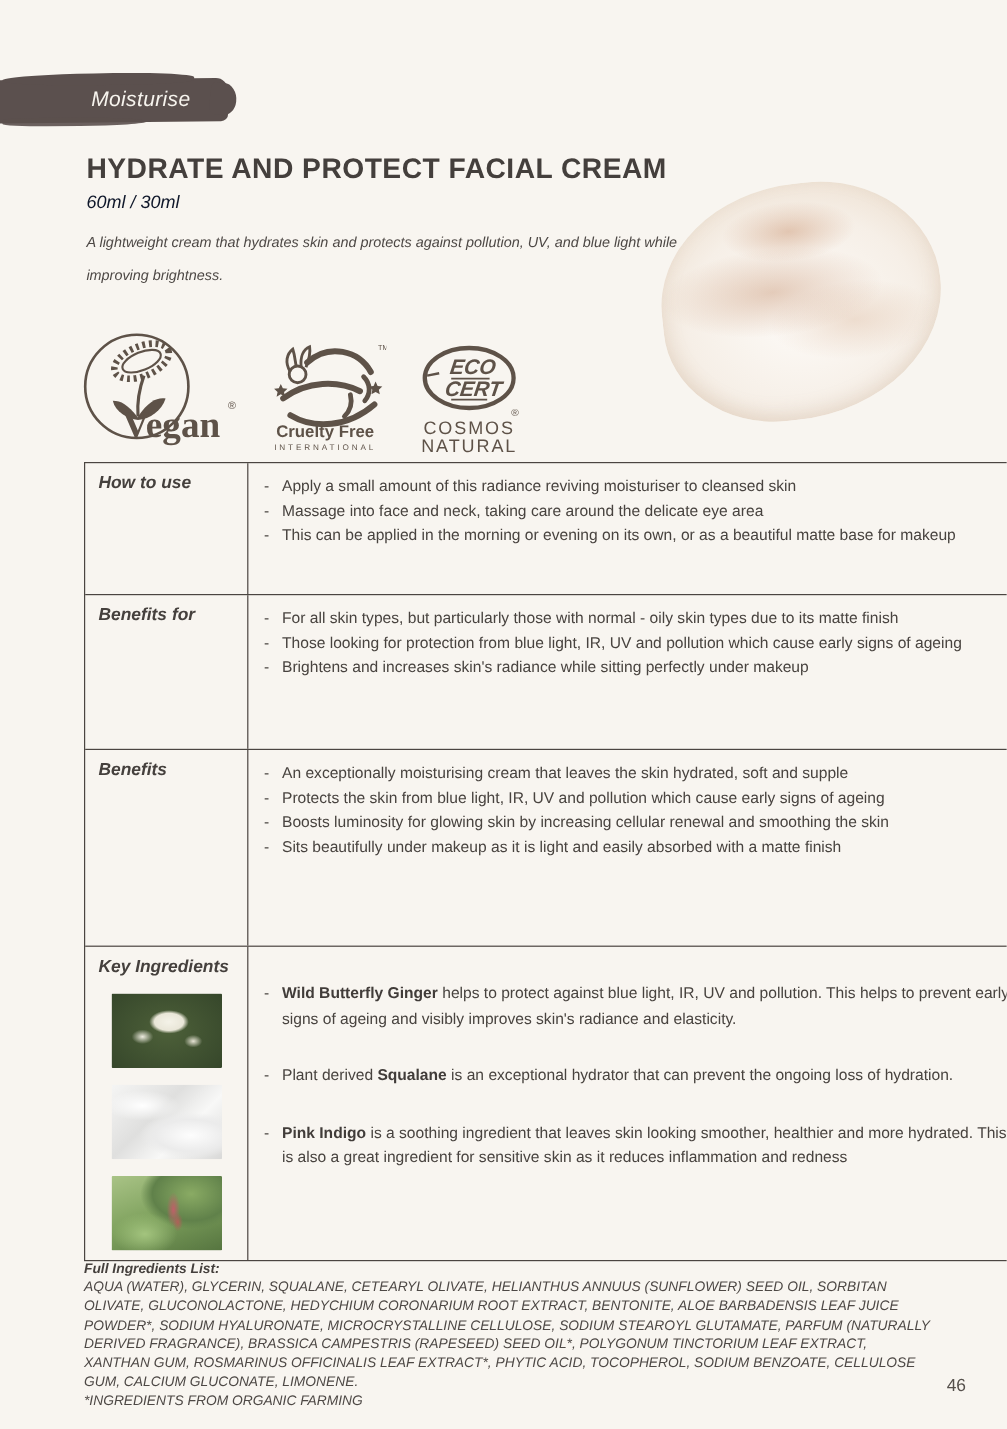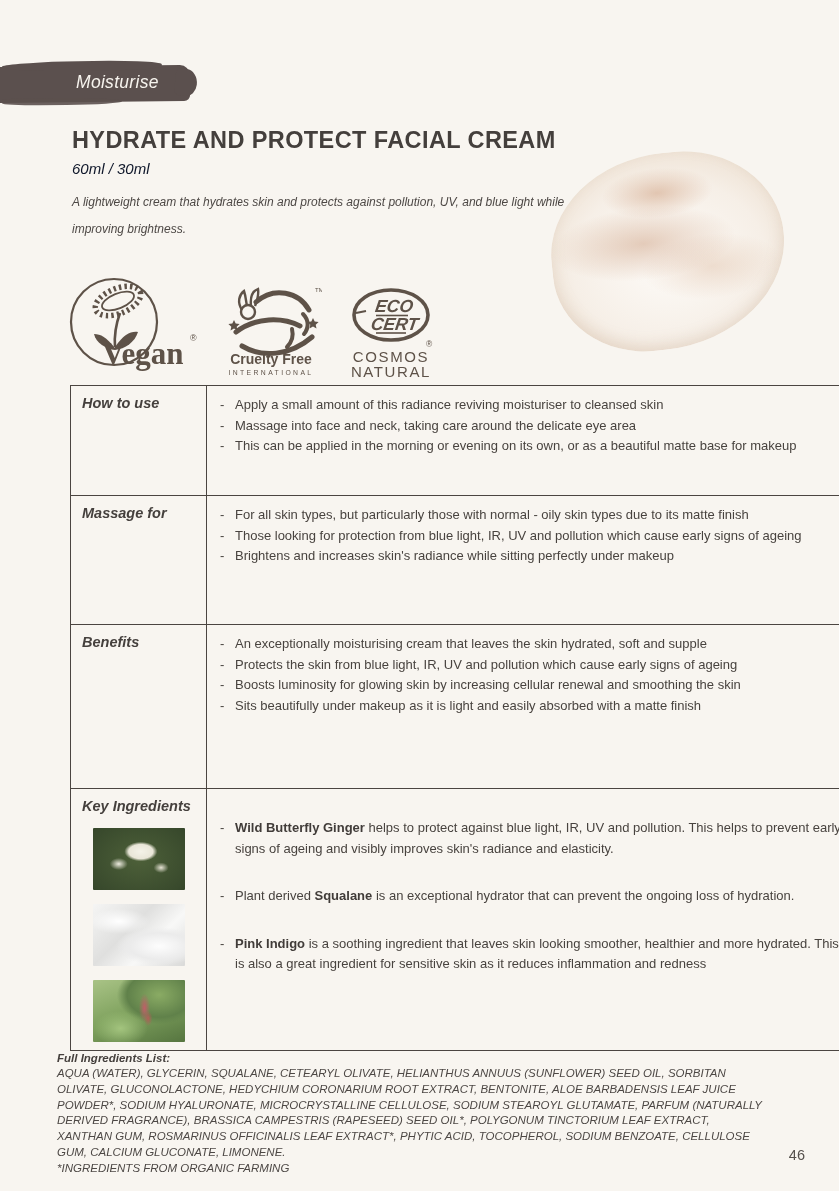--- a/index.html
+++ b/index.html
@@ -82,21 +82,21 @@
       linear-gradient(135deg, #f5f5f4 0%, #dfdfde 40%, #f8f8f7 65%, #d9d9d8 100%);}
   .thumb[data-name="pink-indigo-photo"]{
     background:
       radial-gradient(7px 18px at 56% 45%, #c05f68 0%, rgba(192,95,104,0) 80%),
       radial-gradient(5px 9px at 60% 62%, #b06058 0%, rgba(176,96,88,0) 85%),
       radial-gradient(34px 22px at 30% 78%, #a3c47e 0%, rgba(163,196,126,0) 80%),
       radial-gradient(46px 32px at 72% 24%, #8aab64 0%, #60814a 70%, rgba(96,129,74,0) 92%),
       linear-gradient(160deg, #a9c386 0%, #7ea15d 50%, #567540 100%);}
 
   
-  .ingredients{position:absolute;left:57px;top:1050px;width:708px;}
+  .ingredients{position:absolute;left:70px;top:1050px;width:708px;}
   .ing-heading{font-style:italic;font-weight:bold;font-size:11.5px;line-height:16px;color:#45403d;}
   .ing-list{font-style:italic;font-size:11.5px;line-height:15.8px;color:#4d4845;}
   .ing-foot{font-style:italic;font-size:11.5px;line-height:15.8px;color:#4d4845;}
 
   .page-number{position:absolute;right:34px;top:1147px;font-size:14.5px;color:#55504c;}
 </style>
 </head>
 <body>
 
 <div class="page" data-name="product-info-page">
@@ -170,21 +170,21 @@
         <div class="tcell" data-name="row-content-cell">
           <ul class="bullets" data-name="bullet-list">
             <li data-name="bullet-item"><span>Apply a small amount of this radiance reviving moisturiser to cleansed skin</span></li>
             <li data-name="bullet-item"><span>Massage into face and neck, taking care around the delicate eye area</span></li>
             <li data-name="bullet-item"><span>This can be applied in the morning or evening on its own, or as a beautiful matte base for makeup</span></li>
           </ul>
         </div>
       </div>
       <div class="trow" data-name="table-row">
         <div class="tlabel" data-name="row-label-cell">
-          <div class="tlabel-text" data-name="row-label">Massage for</div>
+          <div class="tlabel-text" data-name="row-label">Benefits for</div>
         </div>
         <div class="tcell" data-name="row-content-cell">
           <ul class="bullets" data-name="bullet-list">
             <li data-name="bullet-item"><span>For all skin types, but particularly those with normal - oily skin types due to its matte finish</span></li>
             <li data-name="bullet-item"><span>Those looking for protection from blue light, IR, UV and pollution which cause early signs of ageing</span></li>
             <li data-name="bullet-item"><span>Brightens and increases skin's radiance while sitting perfectly under makeup</span></li>
           </ul>
         </div>
       </div>
       <div class="trow" data-name="table-row">

